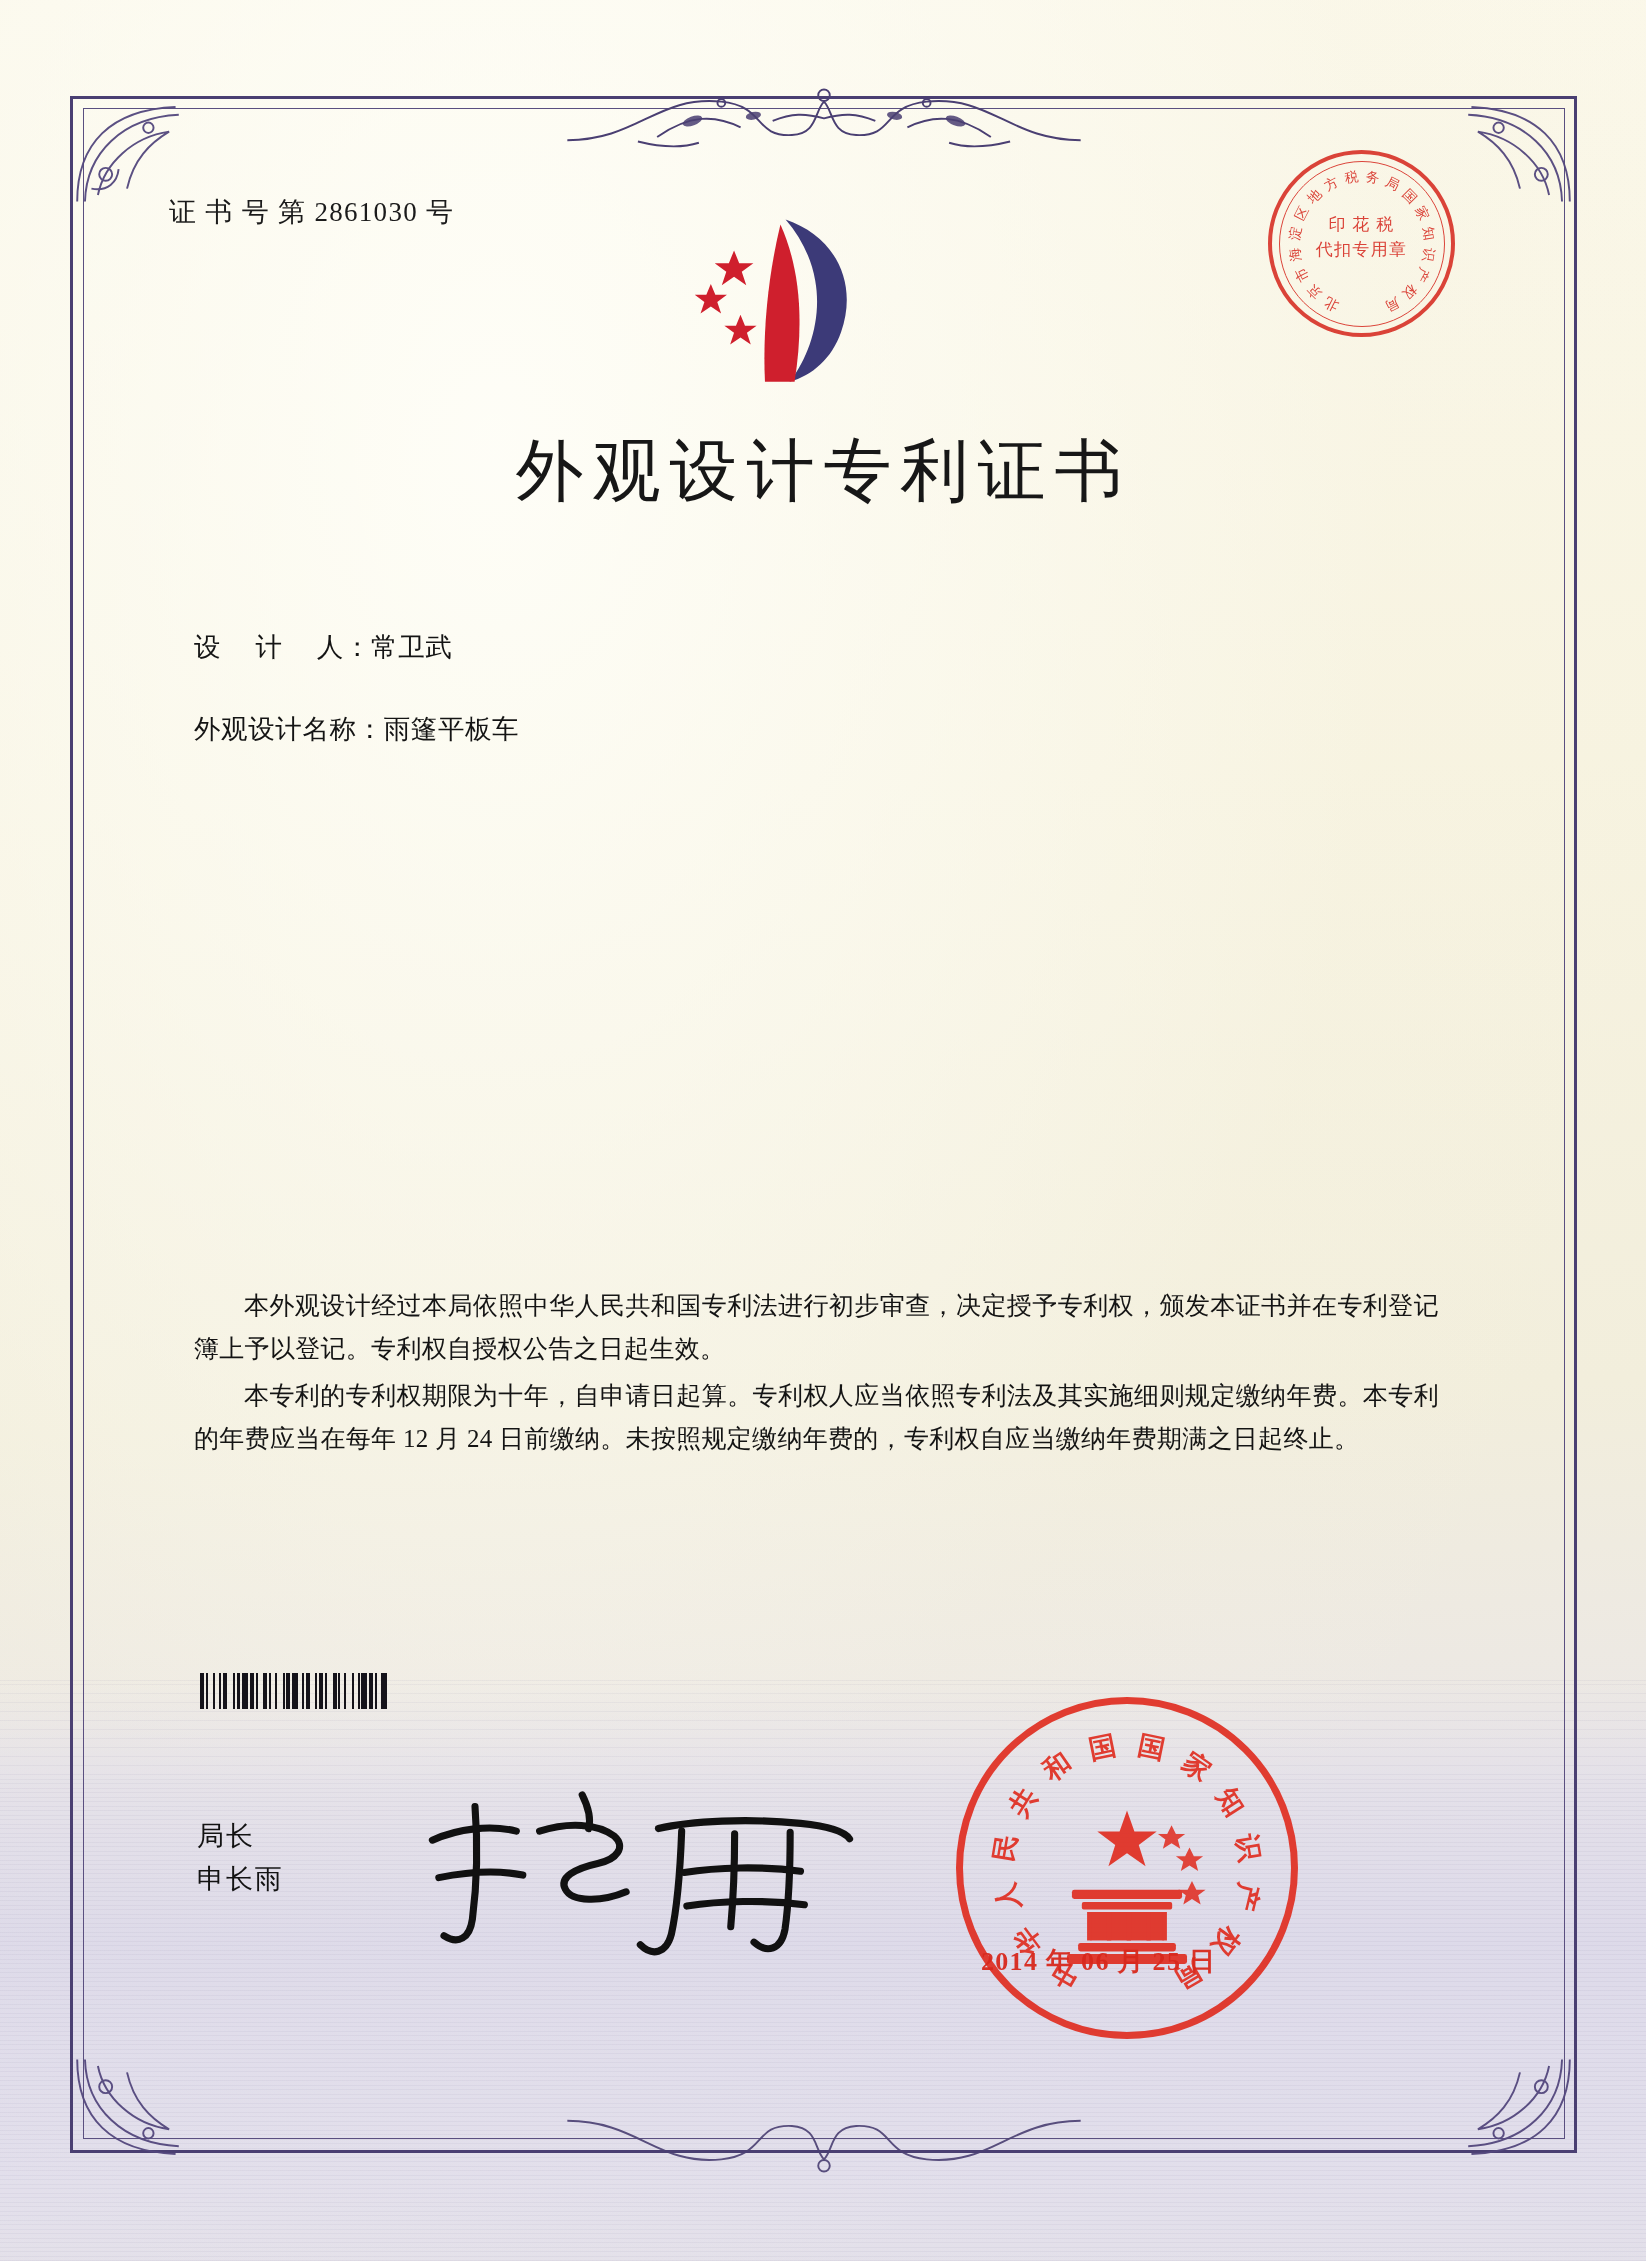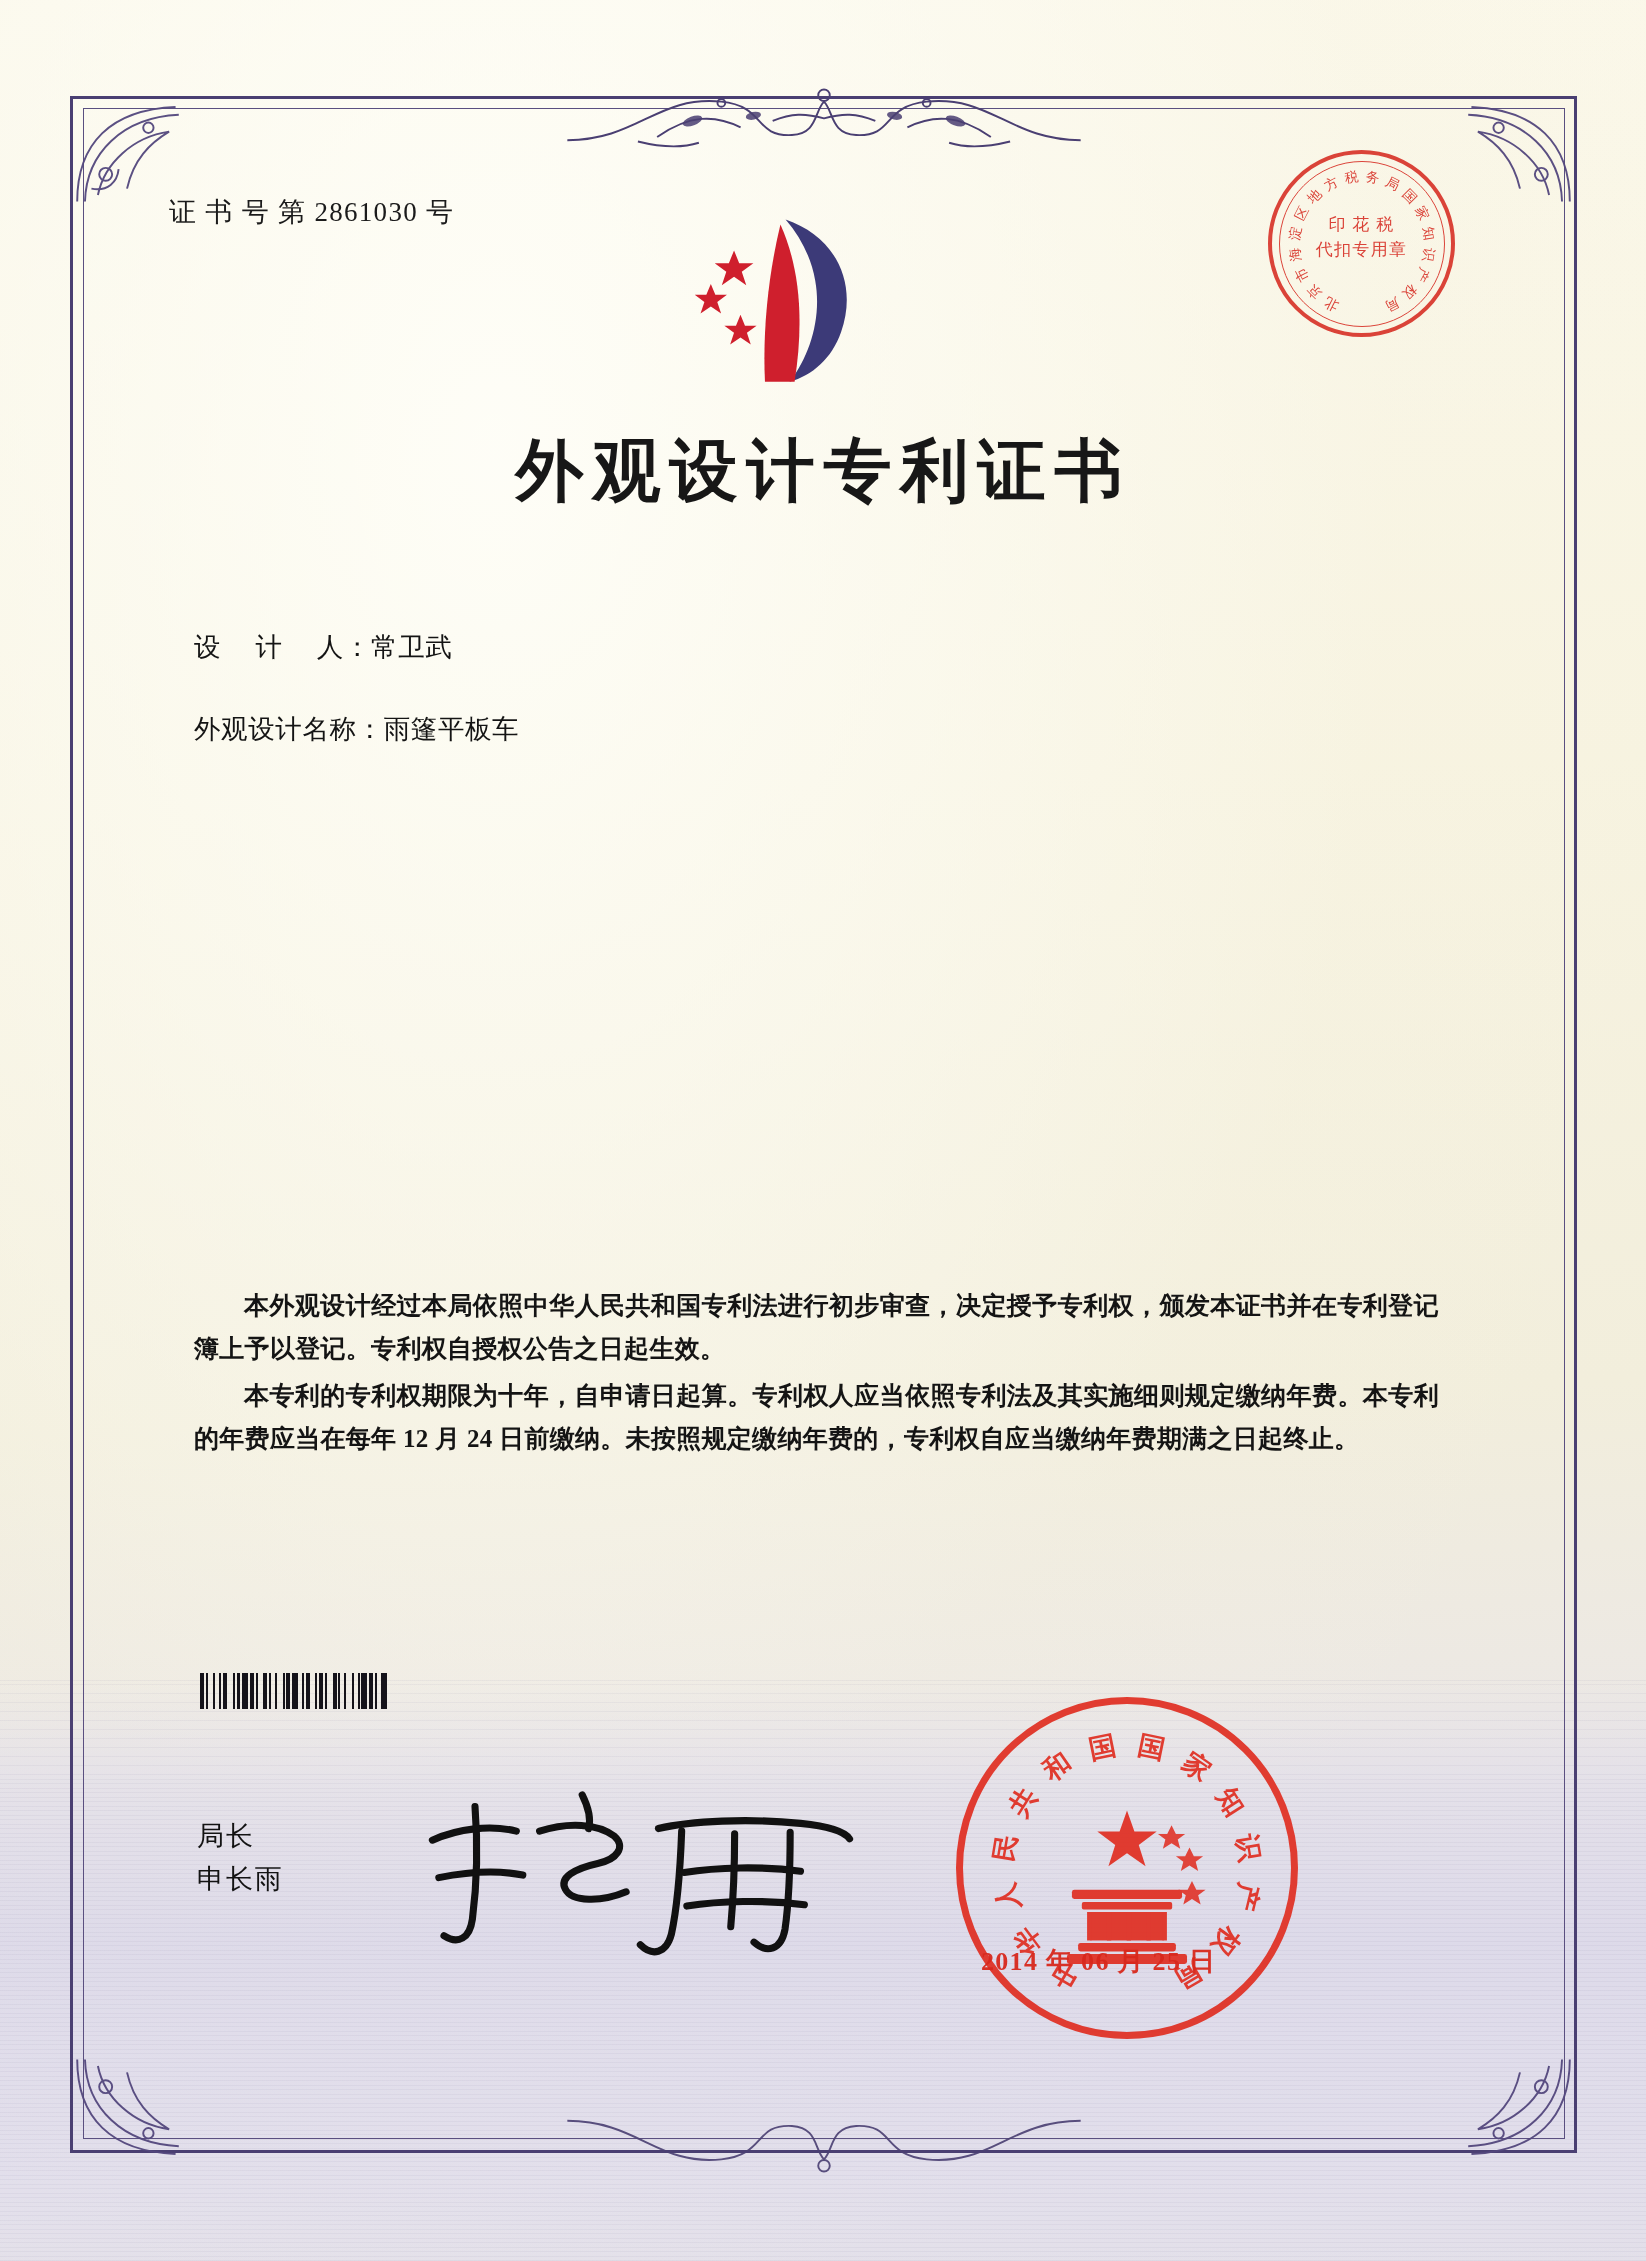--- a/index.html
+++ b/index.html
@@ -145,21 +145,21 @@
     font-family: "Liberation Serif", serif;
   }
 
   
   .cert-title {
     position: absolute;
     left: 0; right: 0;
     top: 426px;
     text-align: center;
     font-size: 68px;
-    font-weight: bold;
+    font-weight: normal;
     letter-spacing: 9px;
     color: #171717;
     font-family: "Liberation Serif", "DejaVu Serif", serif;
   }
 
   .cert-number {
     position: absolute;
     left: 169px;
     top: 194px;
     font-size: 27px;
@@ -192,21 +192,20 @@
   .body-text {
     position: absolute;
     left: 194px;
     top: 1284px;
     width: 1245px;
     font-size: 25px;
     line-height: 1.72;
     color: #141414;
     text-align: justify;
     letter-spacing: 0.3px;
-    font-weight: bold;
   }
   .body-text p {
     margin: 0 0 3.9px 0;
     text-indent: 50px;
   }
 
   
   .barcode {
     position: absolute;
     left: 200px;

